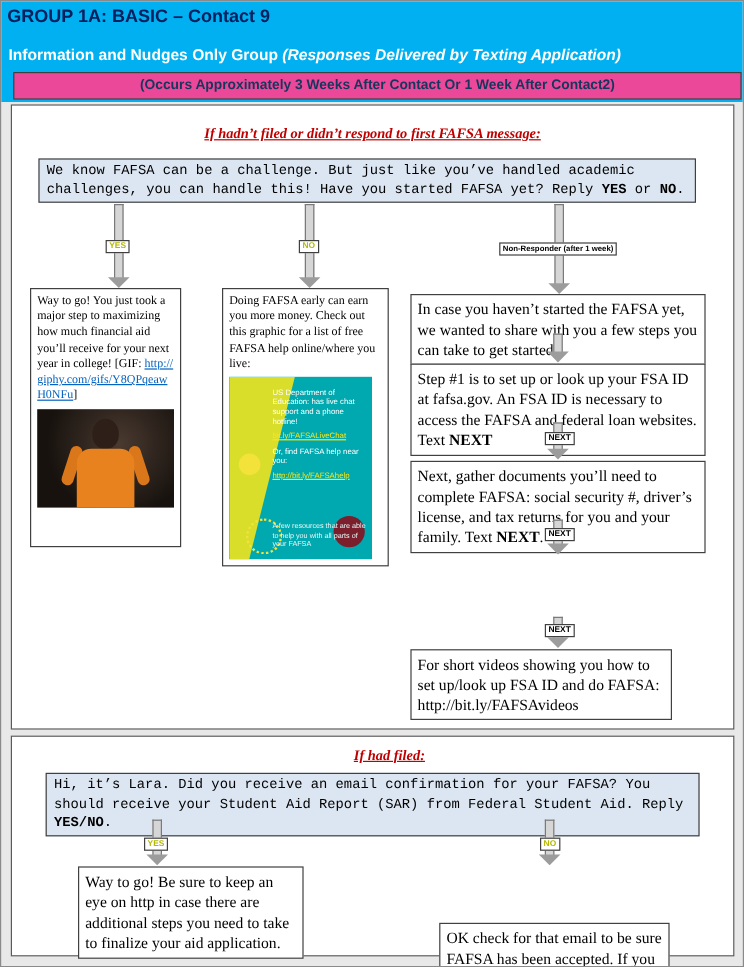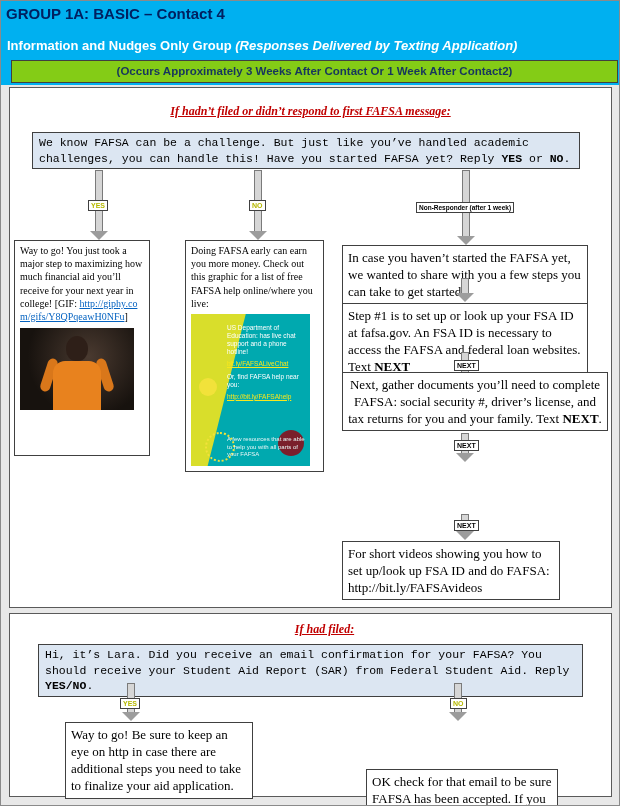--- a/index.html
+++ b/index.html
@@ -6,21 +6,21 @@
   body { background:#ffffff; }
   .page { position:relative; width:620px; height:806px; background:#E8E8E8;
           border:1px solid #8a8a8a; overflow:hidden;
           font-family:"Liberation Sans", sans-serif; }
 
   
   .header { position:absolute; left:0; top:0; width:618px; height:84px; background:#00B0F0; }
   .header-title { position:absolute; left:5px; top:4px; font-size:15px; font-weight:bold; color:#002060; }
   .header-sub { position:absolute; left:6px; top:37px; font-size:13px; font-weight:bold; color:#ffffff; }
   .header-sub .paren { font-style:italic; }
-  .timing { position:absolute; left:10px; top:59px; width:607px; height:23px; background:#84cc16;
+  .timing { position:absolute; left:10px; top:59px; width:607px; height:23px; background:#ec4899;
             border:1px solid #404040; text-align:center; font-size:11.5px; font-weight:bold;
             color:#17365D; line-height:21px; }
 
   
   .block { position:absolute; left:8px; width:603px; background:#ffffff; border:1px solid #5a5a5a; }
   .block1 { top:86px; height:521px; }
   .block2 { top:612px; height:184px; }
 
   .sec-title { position:absolute; left:0; right:0; text-align:center;
                font-family:"Liberation Serif", serif; font-style:italic; font-weight:bold;
@@ -79,21 +79,21 @@
   .graphic .glink { color:#F8E71C; display:block; margin:4px 0; text-decoration:underline; }
   .graphic .gsmall { position:absolute; left:36px; bottom:8px; right:3px; color:#E8F6F6;
                      font-size:6px; line-height:1.2; }
 </style>
 </head>
 <body>
 
 <div class="page">
 
   <div class="header">
-    <div class="header-title">GROUP 1A: BASIC – Contact 4</div>
+    <div class="header-title">GROUP 1A: BASIC – Contact 9</div>
     <div class="header-sub">
       <span>Information and Nudges Only Group </span><span class="paren">(Responses Delivered by Texting Application)</span>
     </div>
   </div>
   <div class="timing">
     <span>(Occurs Approximately 3 Weeks After Contact Or 1 Week After Contact2)</span>
   </div>
 
   <div class="block block1">
     <div class="sec-title" style="top:16px;">If hadn’t filed or didn’t respond to first FAFSA message:</div>
@@ -113,21 +113,21 @@
       <div class="head"></div>
     </div>
     <div class="lbl yellow" style="left:239px; top:112px;">NO</div>
 
     <div class="arrow" style="left:446px; top:82px; height:75px;">
       <div class="shaft"></div>
       <div class="head"></div>
     </div>
     <div class="lbl small" style="left:406px; top:114px;">Non-Responder (after 1 week)</div>
 
-    <div class="node" style="left:4px; top:152px; width:136px; height:216px;">
+    <div class="node" style="left:15px; top:152px; width:126px; height:216px;">
       <span>Way to go! You just took a major step to maximizing how much financial aid you’ll receive for your next year in college! [GIF: </span><a href="#" class="link">http://giphy.com/gifs/Y8QPqeawH0NFu</a><span>]</span>
       <div class="gif">
         <div class="g-arm-l"></div>
         <div class="g-arm-r"></div>
         <div class="g-head"></div>
         <div class="g-torso"></div>
       </div>
     </div>
 
     <div class="node" style="left:175px; top:152px; width:139px; height:232px;">
@@ -157,21 +157,21 @@
 
     <div class="node rnode" style="left:332px; top:215px; width:246px; min-height:48px;">
       <span>Step #1 is to set up or look up your FSA ID at fafsa.gov. An FSA ID is necessary to access the FAFSA and federal loan websites. Text </span><b>NEXT</b><span></span>
     </div>
     <div class="arrow" style="left:445px; top:264px; height:31px;">
       <div class="shaft"></div>
       <div class="head"></div>
     </div>
     <div class="lbl" style="left:444px; top:272px;">NEXT</div>
 
-    <div class="node rnode" style="left:332px; top:284px; width:266px; min-height:48px;text-align:center;">
+    <div class="node rnode" style="left:332px; top:296px; width:246px; min-height:48px;">
       <span>Next, gather documents you’ll need to complete FAFSA: social security #, driver’s license, and tax returns for you and your family. Text </span><b>NEXT</b><span>.</span>
     </div>
     <div class="arrow" style="left:445px; top:345px; height:29px;">
       <div class="shaft"></div>
       <div class="head"></div>
     </div>
     <div class="lbl" style="left:444px; top:352px;">NEXT</div>
 
     <div class="arrow" style="left:445px; top:426px; height:26px;">
       <div class="shaft"></div>

